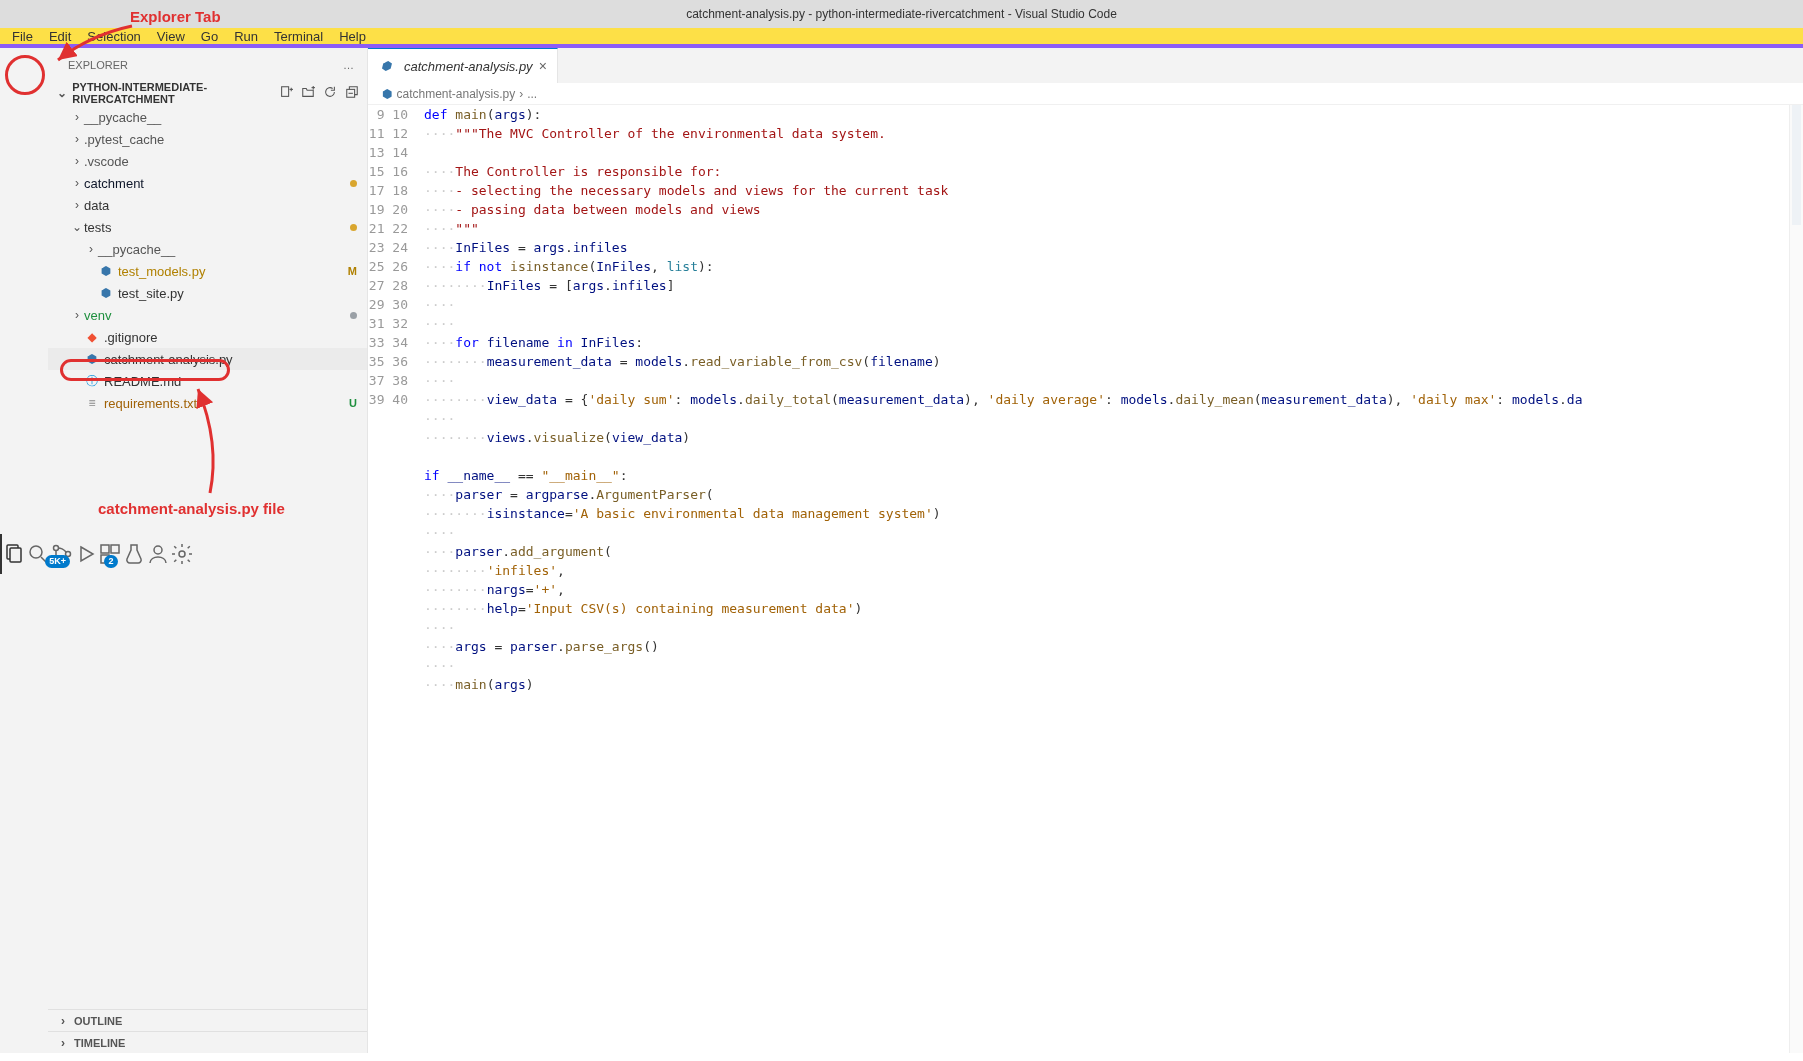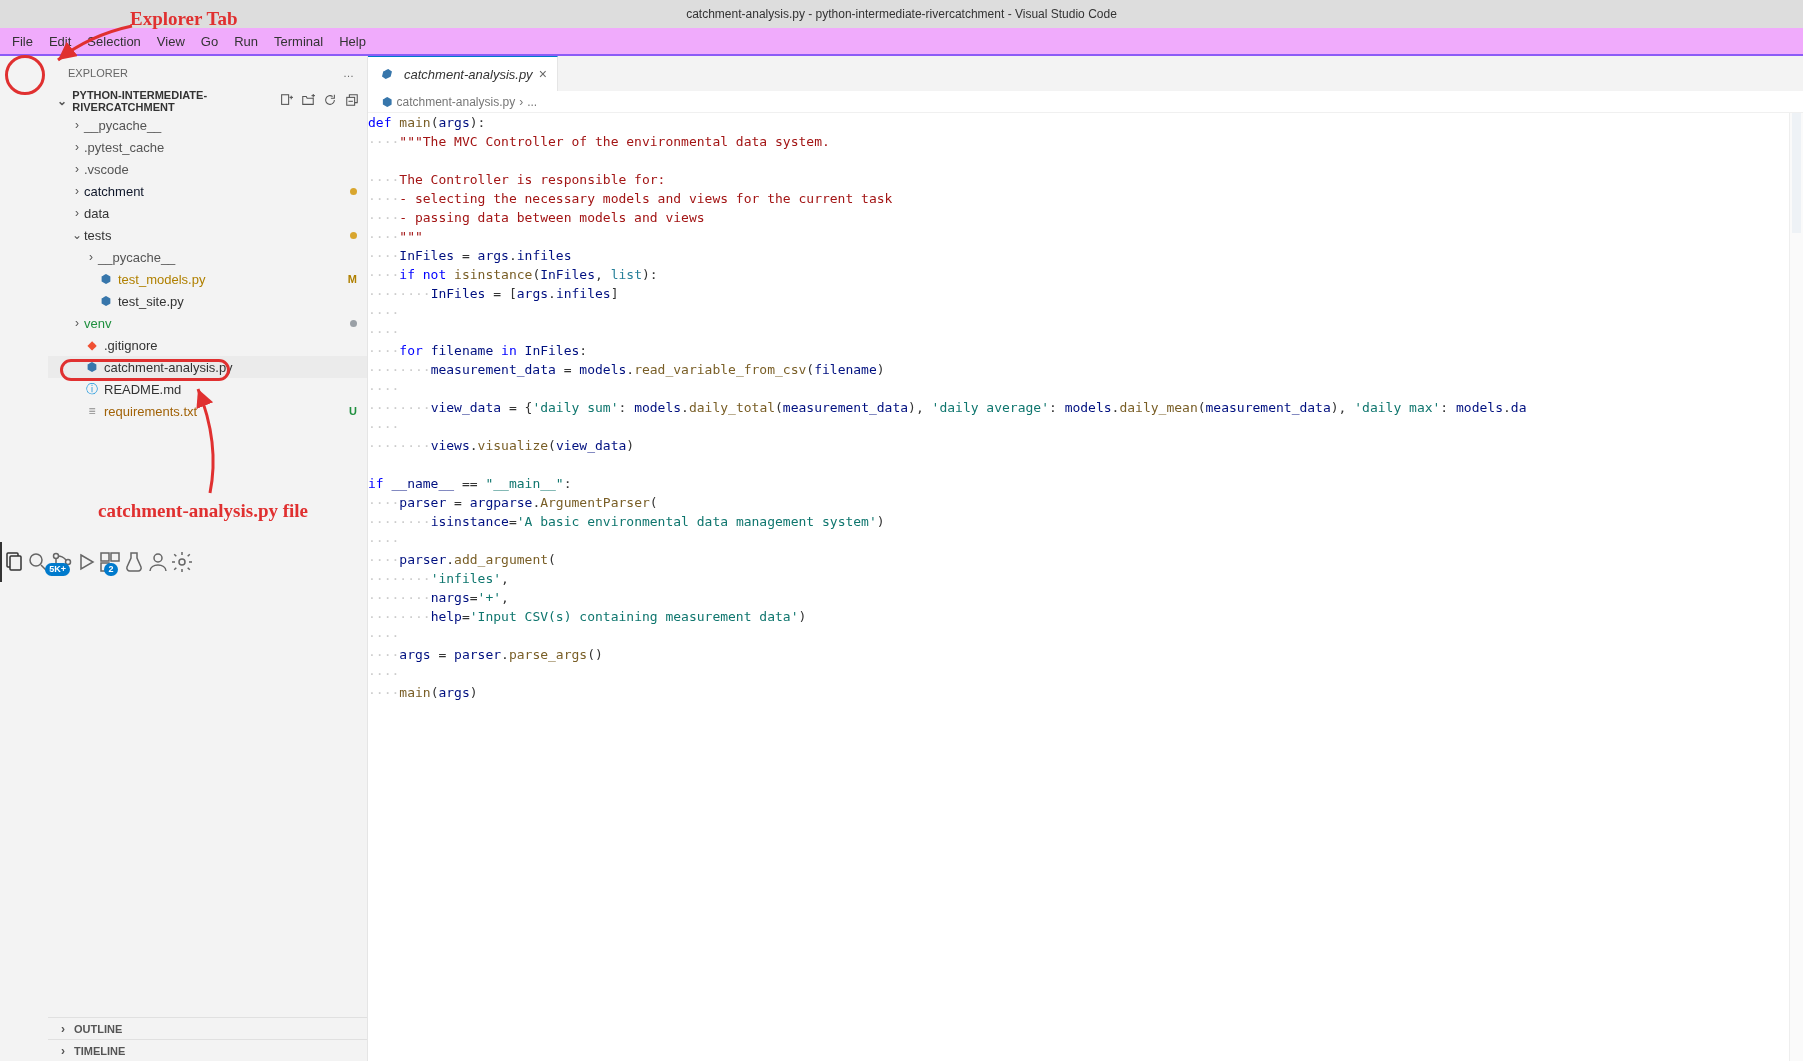--- a/index.html
+++ b/index.html
@@ -1,18 +1,18 @@
 <!DOCTYPE html>
 <html><head>
 <meta charset="utf-8">
 <style>
   * { margin: 0; padding: 0; box-sizing: border-box; }
   body { font-family: -apple-system, BlinkMacSystemFont, "Segoe UI", sans-serif; font-size: 13px; color: #333; background: #fff; overflow: hidden; height: 1061px; width: 1803px; position: relative; }
   .titlebar { height: 28px; background: #dddddd; display: flex; align-items: center; justify-content: center; font-size: 12px; color: #333; }
-  .menubar { height: 28px; display: flex; align-items: center; padding: 0 4px; background: #f0abfc; border-bottom: 2px solid #8b5cf6; }
+  .menubar { height: 20px; display: flex; align-items: center; padding: 0 4px; background: #fde047; border-bottom: 4px solid #8b5cf6; }
   .menubar .menu-item { padding: 4px 8px; cursor: pointer; }
   .main { display: flex; height: calc(1061px - 56px); }
   .activitybar { width: 48px; background: #f3f3f3; display: flex; align-items: center; padding-top: 6px; }
   .activitybar .ab-item { width: 40px; height: 40px; display: flex; align-items: center; justify-content: center; color: #666; cursor: pointer; position: relative; }
   .activitybar .ab-item.active { color: #333; border-left: 2px solid #333; }
   .activitybar .ab-spacer { flex: 1; }
   .activitybar svg { width: 24px; height: 24px; }
   .badge { position: absolute; bottom: 6px; right: 4px; background: #007acc; color: #fff; font-size: 9px; border-radius: 8px; padding: 1px 4px; min-width: 14px; text-align: center; line-height: 11px; font-weight: 600; }
   .sidebar { width: 320px; background: #f3f3f3; display: flex; flex-direction: column; border-right: 1px solid #e5e5e5; }
   .sidebar-header { height: 34px; display: flex; align-items: center; justify-content: space-between; padding: 0 12px 0 20px; font-size: 11px; color: #666; text-transform: uppercase; }
@@ -33,33 +33,33 @@
   .tabs { height: 35px; display: flex; align-items: stretch; background: #f3f3f3; }
   .tab { display: flex; align-items: center; padding: 0 10px; background: #fff; border-top: 1px solid #007acc; border-right: 1px solid #e5e5e5; gap: 6px; font-style: italic; color: #333; cursor: pointer; }
   .tab .close { font-style: normal; color: #666; cursor: pointer; font-size: 14px; }
   .breadcrumb { height: 22px; display: flex; align-items: center; padding: 0 14px; color: #777; font-size: 12px; gap: 4px; border-bottom: 1px solid #f0f0f0; }
   .breadcrumb .crumb { display: flex; align-items: center; gap: 4px; }
   .code-area { flex: 1; display: flex; font-family: "SF Mono", Menlo, Consolas, monospace; font-size: 13px; line-height: 19px; overflow: auto; position: relative; }
   .gutter { width: 56px; text-align: right; color: #999; padding-right: 16px; user-select: none; }
   .codelines { flex: 1; white-space: pre; padding-right: 20px; }
   .tok-kw { color: #0000ff; }
   .tok-fn { color: #795e26; }
-  .tok-str { color: #0f766e; }
+  .tok-str { color: #a16207; }
   .tok-docstr { color: #a31515; }
   .tok-var { color: #001080; }
   .tok-type { color: #267f99; }
   .tok-op { color: #333; }
   .tok-ws { color: #ccc; }
   .minimap { position: absolute; right: 0; top: 57px; bottom: 0; width: 14px; background: #fafafa; border-left: 1px solid #eee; }
   .minimap-slice { position: absolute; left: 2px; right: 2px; background: rgba(100,150,200,0.08); }
 
   
   .anno-circle { position: absolute; border: 3px solid #e03030; border-radius: 50%; pointer-events: none; }
   .anno-rect { position: absolute; border: 3px solid #e03030; border-radius: 12px; pointer-events: none; }
-  .anno-text { position: absolute; color: #e03030; font-weight: 700; font-size: 19px; pointer-events: none; font-family: Liberation Serif, serif; }
+  .anno-text { position: absolute; color: #e03030; font-weight: 700; font-size: 15px; pointer-events: none; font-family: Liberation Sans, sans-serif; }
   .anno-arrow { position: absolute; pointer-events: none; }
 </style>
 </head>
 <body>
 
 <div class="titlebar">
   <span>catchment-analysis.py - python-intermediate-rivercatchment - Visual Studio Code</span>
 </div>
 
 <div class="menubar" id="menubar">
@@ -259,20 +259,53 @@
         <span>catchment-analysis.py</span>
         <span class="close">×</span>
       </div>
     </div>
     <div class="breadcrumb" id="breadcrumb">
         <span class="crumb"><span style="color:#3776ab">⬢</span> catchment-analysis.py</span>
         <span>›</span>
         <span class="crumb">...</span>
       </div>
     <div class="code-area">
+      <div class="gutter" id="gutter">9
+10
+11
+12
+13
+14
+15
+16
+17
+18
+19
+20
+21
+22
+23
+24
+25
+26
+27
+28
+29
+30
+31
+32
+33
+34
+35
+36
+37
+38
+39
+40
+</div>
       <div class="codelines" id="codelines"><span class="tok-kw">def </span><span class="tok-fn">main</span><span class="tok-op">(</span><span class="tok-var">args</span><span class="tok-op">):</span>
 <span class="tok-ws">····</span><span class="tok-docstr">"""The MVC Controller of the environmental data system.</span>
 
 <span class="tok-ws">····</span><span class="tok-docstr">The Controller is responsible for:</span>
 <span class="tok-ws">····</span><span class="tok-docstr">- selecting the necessary models and views for the current task</span>
 <span class="tok-ws">····</span><span class="tok-docstr">- passing data between models and views</span>
 <span class="tok-ws">····</span><span class="tok-docstr">"""</span>
 <span class="tok-ws">····</span><span class="tok-var">InFiles</span><span class="tok-op"> = </span><span class="tok-var">args</span><span class="tok-op">.</span><span class="tok-var">infiles</span>
 <span class="tok-ws">····</span><span class="tok-kw">if</span><span class="tok-op"> </span><span class="tok-kw">not</span><span class="tok-op"> </span><span class="tok-fn">isinstance</span><span class="tok-op">(</span><span class="tok-var">InFiles</span><span class="tok-op">, </span><span class="tok-type">list</span><span class="tok-op">):</span>
 <span class="tok-ws">········</span><span class="tok-var">InFiles</span><span class="tok-op"> = [</span><span class="tok-var">args</span><span class="tok-op">.</span><span class="tok-var">infiles</span><span class="tok-op">]</span>

